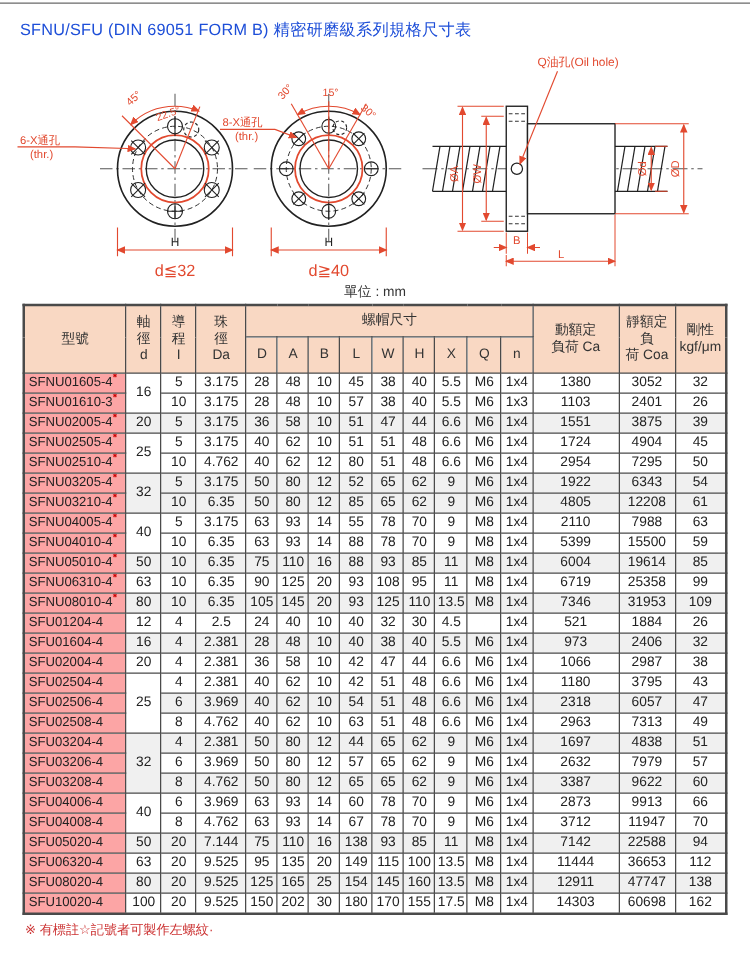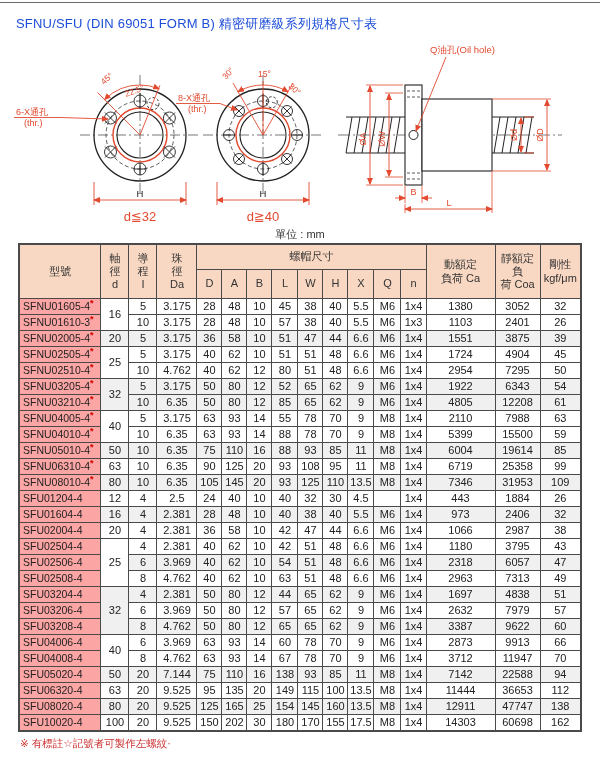--- a/index.html
+++ b/index.html
@@ -511,21 +511,21 @@
         <td>2.5</td>
         <td>24</td>
         <td>40</td>
         <td>10</td>
         <td>40</td>
         <td>32</td>
         <td>30</td>
         <td>4.5</td>
         <td></td>
         <td>1x4</td>
-        <td>443</td>
+        <td>521</td>
         <td>1884</td>
         <td>26</td>
       </tr>
       <tr class="shaded">
         <td class="model-cell">SFU01604-4</td>
         <td rowspan="1">16</td>
         <td>4</td>
         <td>2.381</td>
         <td>28</td>
         <td>48</td>

